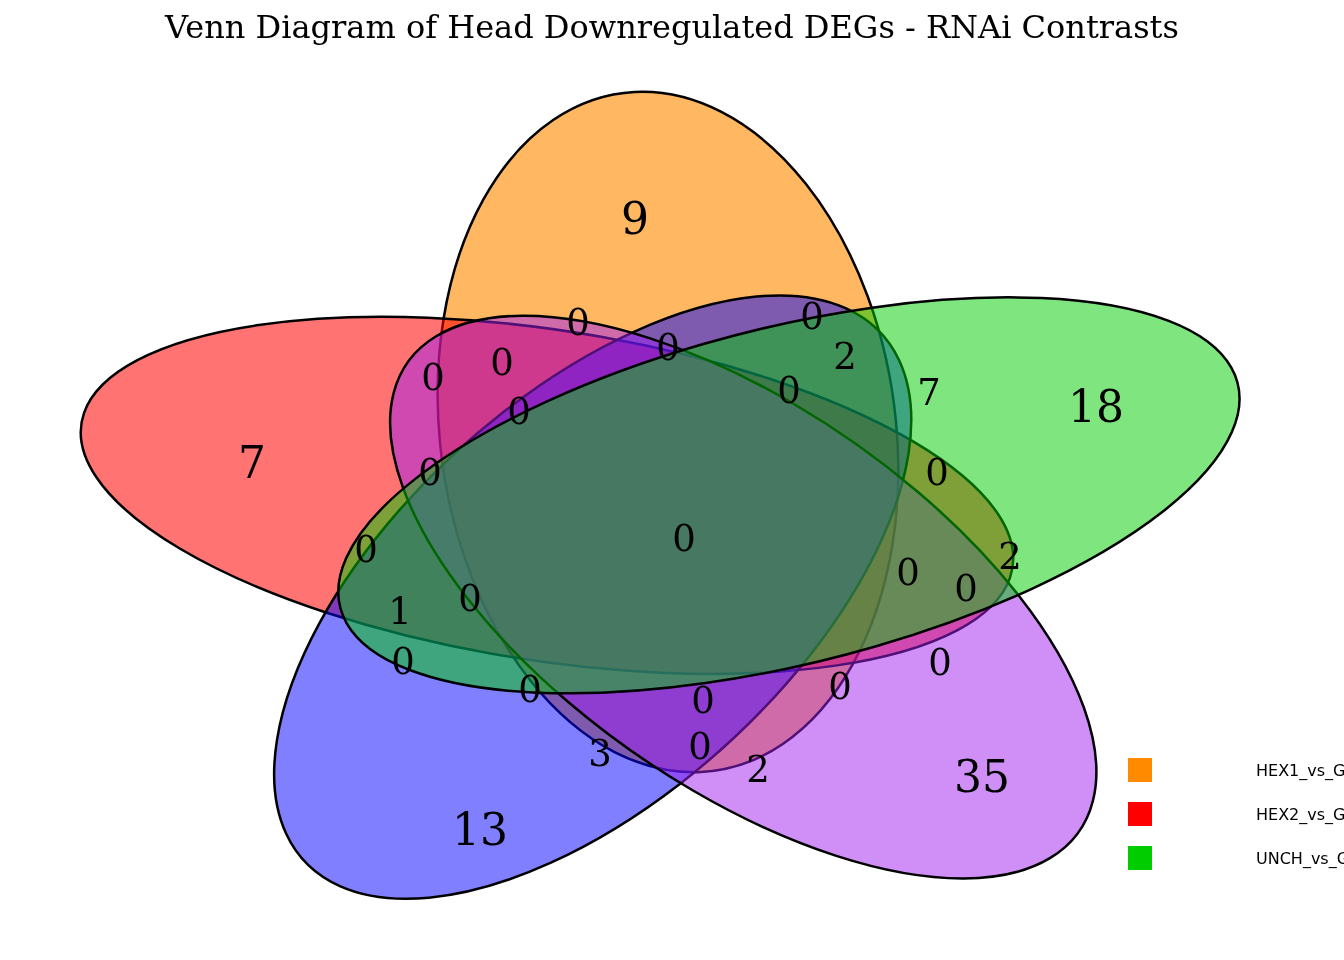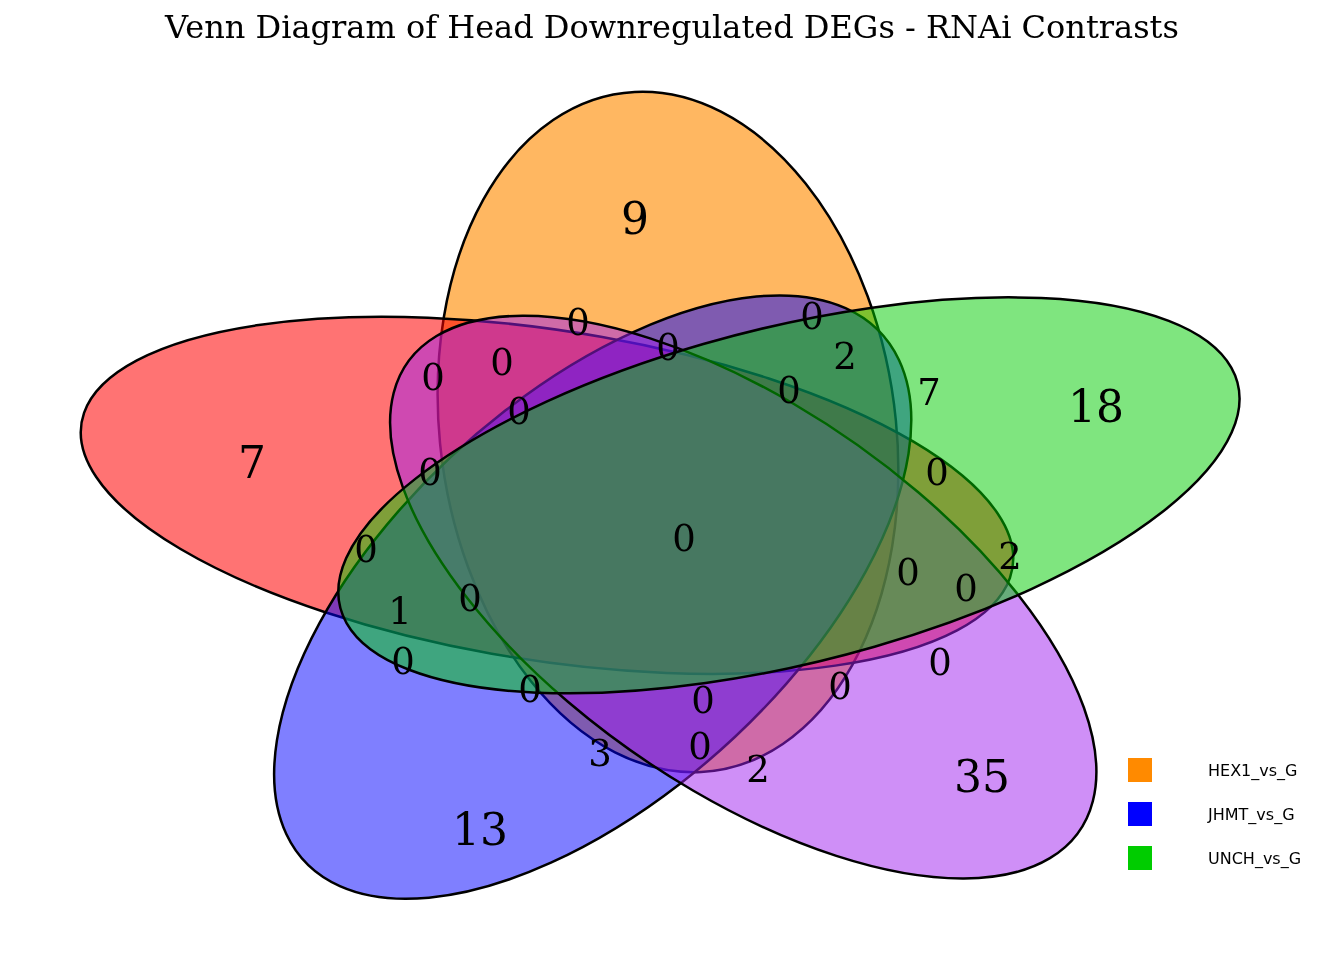--- a/index.html
+++ b/index.html
@@ -4,21 +4,21 @@
 <style>
   html,body{margin:0;padding:0;}
   body{width:1344px;height:960px;overflow:hidden;background:#ffffff;position:relative;font-family:"DejaVu Sans","Liberation Sans",sans-serif;}
   #stage{position:absolute;left:0;top:0;width:1344px;height:960px;}
   svg{display:block;}
   .chart-title{font-family:"DejaVu Serif","Liberation Serif",serif;fill:#000;}
   .region-num{font-family:"DejaVu Serif","Liberation Serif",serif;fill:#000;}
   .legend{position:absolute;left:1128px;top:748px;width:216px;}
   .legend-row{display:flex;align-items:center;height:44px;}
   .swatch{width:24px;height:24px;margin-right:56px;flex:0 0 auto;}
-  .legend-label{font-size:16px;color:#000;white-space:nowrap;}
+  .legend-label{font-size:16px;color:#000;white-space:nowrap;margin-left:48px;}
 </style>
 </head>
 <body>
 
 <div id="stage">
   <svg id="venn" width="1344" height="960" viewBox="0 0 1344 960">
     <text class="chart-title" x="672" y="38" font-size="32" text-anchor="middle">Venn Diagram of Head Downregulated DEGs - RNAi Contrasts</text>
     <g id="ellipses">
         <ellipse rx="0.355" ry="0.17" transform="scale(1344,960) translate(0.497,0.45) rotate(-94)" fill="#FF8A00" fill-opacity="0.62" stroke="#000" stroke-width="2.5" vector-effect="non-scaling-stroke"></ellipse>
         <ellipse rx="0.355" ry="0.17" transform="scale(1344,960) translate(0.407,0.516) rotate(194)" fill="#FF0000" fill-opacity="0.55" stroke="#000" stroke-width="2.5" vector-effect="non-scaling-stroke"></ellipse>
@@ -60,21 +60,21 @@
         <text x="480" y="829" text-anchor="middle" dominant-baseline="central" font-size="44" class="region-num">13</text>
       </g>
   </svg>
 
   <div class="legend">
     <div class="legend-row">
       <div class="swatch" style="background: rgb(255, 138, 0);"></div>
       <div class="legend-label">HEX1_vs_G</div>
     </div>
     <div class="legend-row">
-      <div class="swatch" style="background: rgb(0, 0, 255);"></div>
-      <div class="legend-label">JHMT_vs_G</div>
+      <div class="swatch" style="background: rgb(255, 0, 0);"></div>
+      <div class="legend-label">HEX2_vs_G</div>
     </div>
     <div class="legend-row">
       <div class="swatch" style="background: rgb(0, 204, 0);"></div>
       <div class="legend-label">UNCH_vs_G</div>
     </div>
   </div>
 </div>
 
 </body></html>

